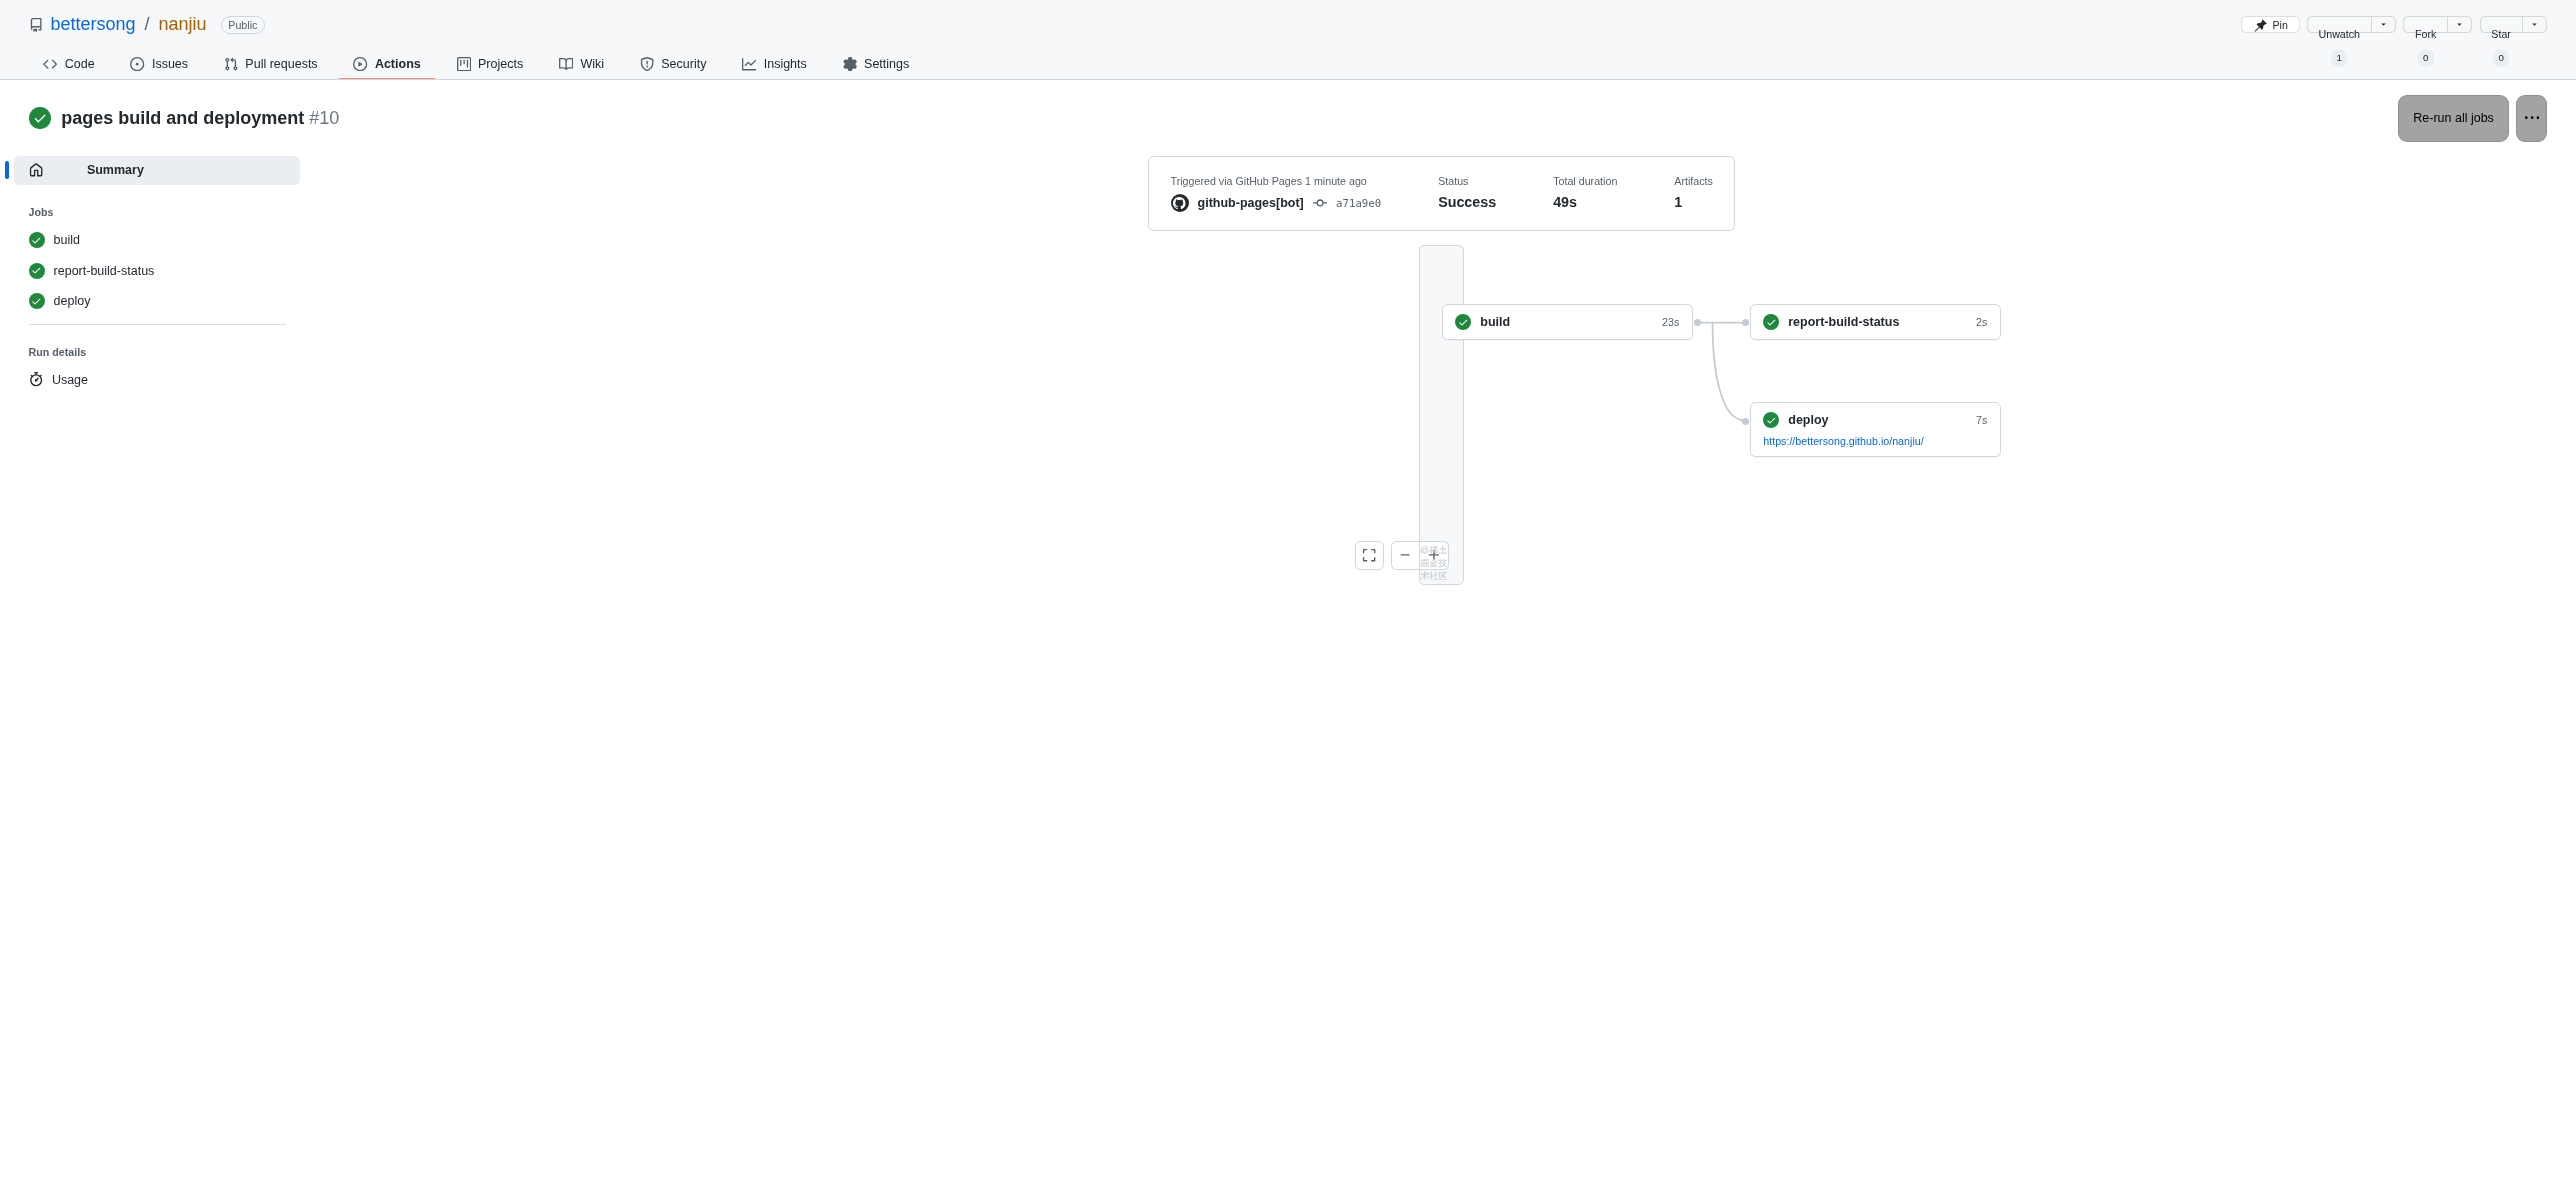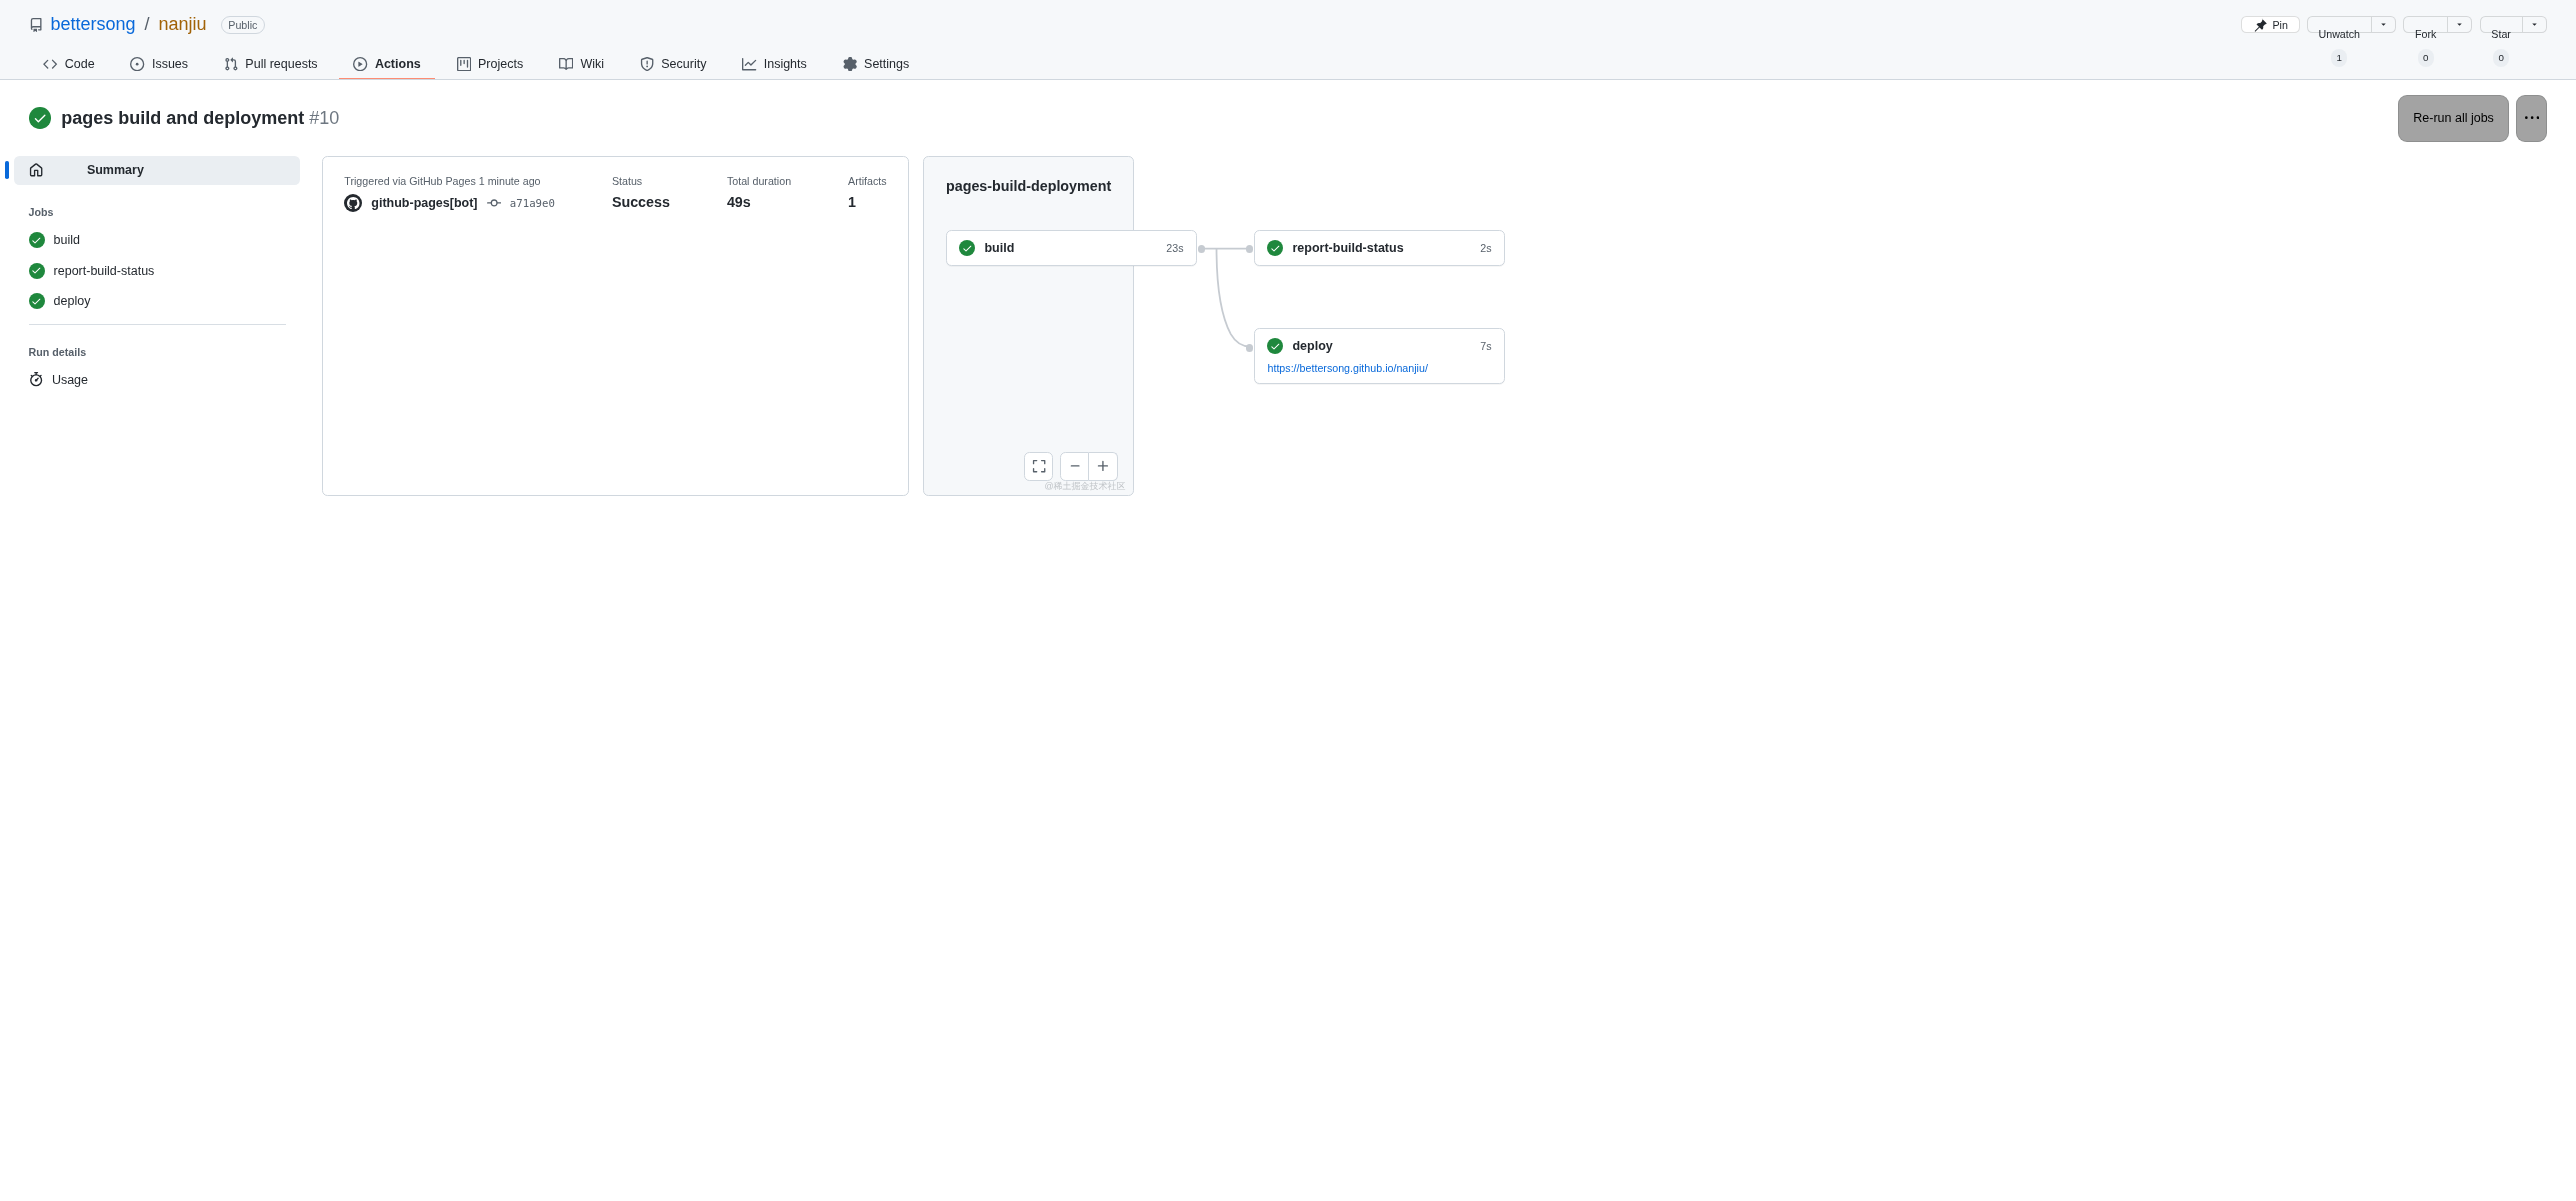--- a/index.html
+++ b/index.html
@@ -38,21 +38,21 @@
 .workflow-title { font-size: 18px; font-weight: 400; }
 .workflow-title strong { font-weight: 600; }
 .workflow-num { color: #6e7781; }
 .workflow-actions { display: flex; gap: 7.2px; }
 .btn-md { background: #a3a3a3; border: 0.9px solid rgba(27,31,36,0.15); border-radius: 9px; padding: 4.5px 14.3px; font-size: 12.5px; cursor: pointer; height: 47px; }
 .btn-kebab { padding: 4.5px 7.2px; }
 
 
 .main-layout { display: flex; padding: 0 14.3px 21.5px 14.3px; gap: 21.5px; }
 .sidebar { width: 286px; flex-shrink: 0; }
-.content { flex: 1; display: flex; gap: 14.3px; }
+.content { flex: 1; display: flex; flex-direction: column; gap: 14.3px; align-items: center; }
 
 
 .side-item { display: flex; align-items: center; gap: 9px; padding: 7.2px 14.3px; border-radius: 5.4px; cursor: pointer; font-size: 12.5px; color: #24292f; }
 .side-item.active { background: #eaeef2; font-weight: 700; position: relative; gap: 44px; }
 .side-item.active::before { content: ''; position: absolute; left: -9px; top: 5.4px; bottom: 5.4px; width: 3.6px; background: #0969da; border-radius: 1.8px; }
 .side-heading { font-size: 10.7px; font-weight: 600; color: #57606a; padding: 7.2px 14.3px; margin-top: 14.3px; }
 .side-divider { border-top: 0.9px solid #d8dee4; margin: 7.2px 14.3px; }
 
 
 .summary-box { border: 0.9px solid #d0d7de; border-radius: 5.4px; padding: 18px 21.5px; display: flex; gap: 57px; }
@@ -301,21 +301,20 @@
         <div class="summary-label">Total duration</div>
         <div class="summary-value">49s</div>
       </div>
       <div class="summary-col">
         <div class="summary-label">Artifacts</div>
         <div class="summary-value">1</div>
       </div>
     </div>
 
     <div class="graph-box">
-      <div class="graph-title">pages-build-deployment</div>
 
       <div class="graph-canvas">
 
         <div class="job-node" style="left:0; top:0;">
           <div class="job-node-row">
             <span class="status-circle small">
                 <svg class="octicon check-icon" width="10.7" height="10.7" viewBox="0 0 16 16">
                   <path d="M13.78 4.22a.75.75 0 0 1 0 1.06l-7.25 7.25a.75.75 0 0 1-1.06 0L2.22 9.28a.751.751 0 1 1 1.06-1.06L6 10.94l6.72-6.72a.75.75 0 0 1 1.06 0Z"></path>
                 </svg>
               </span>

